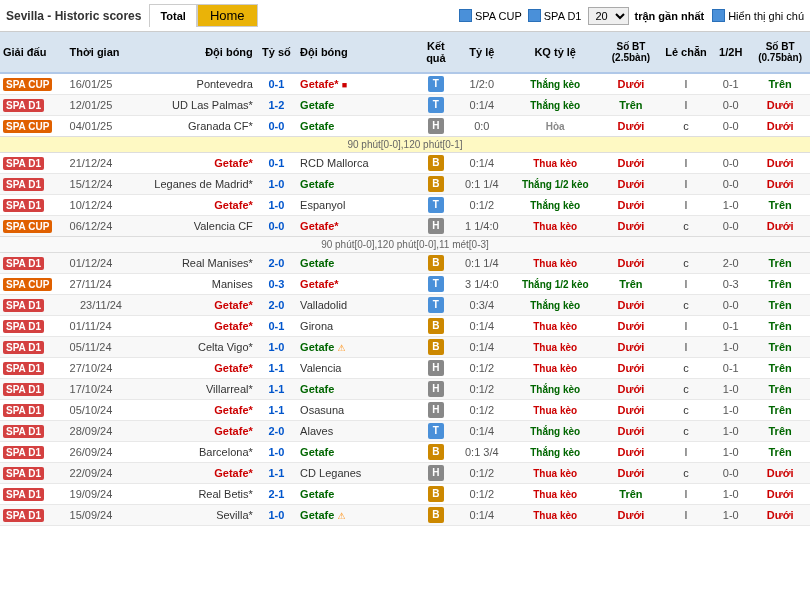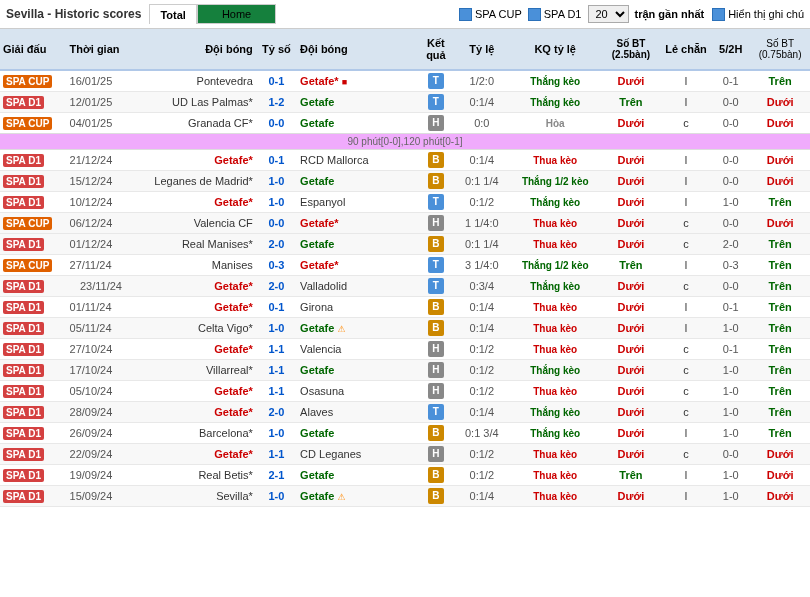--- a/index.html
+++ b/index.html
@@ -10,21 +10,21 @@
   </style>
 </head>
 <body>
 
 <div>
 
   <div style="display:flex; align-items:center; background:#fff; border-bottom:1px solid #ccc; padding:4px 6px; gap:8px;">
     <span style="font-weight:bold; font-size:12px; color:#333;">Sevilla - Historic scores</span>
     <div style="display:flex; gap:0;">
       <button style="padding:3px 10px; border:1px solid #ccc; background:#fff; font-weight:bold; font-size:11px; cursor:pointer; border-bottom:none;">Total</button>
-      <button style="padding:3px 24px; border:1px solid #ccc; background:#15803d; font-size:11px; cursor:pointer;">Home</button>
+      <button style="padding:3px 12px; border:1px solid #ccc; background:#eab308; font-size:13px; cursor:pointer;">Home</button>
     </div>
     <div style="flex:1;"></div>
     <div style="display:flex; align-items:center; gap:6px;">
       <div style="display:flex; align-items:center; gap:3px;">
         <div style="width:13px; height:13px; background:#4a90d9; border:1px solid #2a70b9; display:inline-block;"></div>
         <span style="font-size:11px;">SPA CUP</span>
       </div>
       <div style="display:flex; align-items:center; gap:3px;">
         <div style="width:13px; height:13px; background:#4a90d9; border:1px solid #2a70b9; display:inline-block;"></div>
         <span style="font-size:11px;">SPA D1</span>
@@ -50,22 +50,22 @@
         <td style="padding:3px 3px; font-weight:bold; font-size:11px; width:58px; border-bottom:2px solid #b0c8e8;">Giải đấu</td>
         <td style="padding:3px 3px; font-weight:bold; font-size:11px; width:60px; border-bottom:2px solid #b0c8e8;">Thời gian</td>
         <td style="padding:3px 3px; font-weight:bold; font-size:11px; width:105px; text-align:right; border-bottom:2px solid #b0c8e8;">Đội bóng</td>
         <td style="padding:3px 3px; font-weight:bold; font-size:11px; width:36px; text-align:center; border-bottom:2px solid #b0c8e8;">Tỷ số</td>
         <td style="padding:3px 3px; font-weight:bold; font-size:11px; width:105px; border-bottom:2px solid #b0c8e8;">Đội bóng</td>
         <td style="padding:3px 3px; font-weight:bold; font-size:11px; width:32px; text-align:center; border-bottom:2px solid #b0c8e8;">Kết quả</td>
         <td style="padding:3px 3px; font-weight:bold; font-size:11px; width:48px; text-align:center; border-bottom:2px solid #b0c8e8;">Tỷ lệ</td>
         <td style="padding:3px 3px; font-weight:bold; font-size:11px; width:80px; text-align:center; border-bottom:2px solid #b0c8e8;">KQ tỷ lệ</td>
         <td style="padding:3px 3px; font-weight:bold; font-size:11px; width:52px; text-align:center; border-bottom:2px solid #b0c8e8; font-size:10px;">Số BT (2.5bàn)</td>
         <td style="padding:3px 3px; font-weight:bold; font-size:11px; width:44px; text-align:center; border-bottom:2px solid #b0c8e8;">Lẻ chẵn</td>
-        <td style="padding:3px 3px; font-weight:bold; font-size:11px; width:34px; text-align:center; border-bottom:2px solid #b0c8e8;">5/2H</td>
-        <td style="padding:9px 3px; font-weight:normal; font-size:11px; width:52px; text-align:center; border-bottom:2px solid #b0c8e8; font-size:10px;">Số BT (0.75bàn)</td>
+        <td style="padding:3px 3px; font-weight:bold; font-size:11px; width:34px; text-align:center; border-bottom:2px solid #b0c8e8;">1/2H</td>
+        <td style="padding:9px 3px; font-weight:bold; font-size:11px; width:52px; text-align:center; border-bottom:2px solid #b0c8e8; font-size:10px;">Số BT (0.75bàn)</td>
       </tr>
     </thead>
     <tbody id="match-tbody">
     <tr style="background: rgb(255, 255, 255); border-bottom: 1px solid rgb(232, 232, 232);">
     <td style="padding:2px 3px;width:58px;"><span style="display:inline-block;padding:1px 3px;font-size:10px;font-weight:bold;border-radius:2px;color:#fff;background:#e06000;">SPA CUP</span></td>
     <td style="padding:2px 3px;width:60px;color:#555;">16/01/25</td>
     <td style="padding:2px 3px;width:105px;text-align:right;"><span style="color:#333;font-weight:normal;">Pontevedra</span></td>
     <td style="padding:2px 3px;width:36px;text-align:center;font-weight:bold;color:#0055cc;">0-1</td>
     <td style="padding:2px 3px;width:105px;"><span style="color:#cc0000;font-weight:bold;">Getafe*</span> <span style="color:#cc0000;font-size:9px;">■</span></td>
     <td style="padding:2px 3px;width:32px;text-align:center;"><span style="display:inline-block;width:16px;height:16px;background:#4a90d9;color:#fff;text-align:center;line-height:16px;font-size:10px;font-weight:bold;border-radius:2px;">T</span></td>
@@ -97,21 +97,21 @@
     <td style="padding:2px 3px;width:36px;text-align:center;font-weight:bold;color:#0055cc;">0-0</td>
     <td style="padding:2px 3px;width:105px;"><span style="color:#006600;font-weight:bold;">Getafe</span></td>
     <td style="padding:2px 3px;width:32px;text-align:center;"><span style="display:inline-block;width:16px;height:16px;background:#888;color:#fff;text-align:center;line-height:16px;font-size:10px;font-weight:bold;border-radius:2px;">H</span></td>
     <td style="padding:2px 3px;width:48px;text-align:center;color:#555;">0:0</td>
     <td style="padding:2px 3px;width:80px;text-align:center;"><span style="color:#888;font-weight:bold;font-size:10px;">Hòa</span></td>
     <td style="padding:2px 3px;width:52px;text-align:center;"><span style="color:#cc0000;font-weight:bold;">Dưới</span></td>
     <td style="padding:2px 3px;width:44px;text-align:center;color:#333;">c</td>
     <td style="padding:2px 3px;width:34px;text-align:center;color:#555;">0-0</td>
     <td style="padding:2px 3px;width:52px;text-align:center;"><span style="color:#cc0000;font-weight:bold;">Dưới</span></td>
   </tr>
-        <tr style="background: #f0abfc;">
+        <tr style="background: #fef9c3;">
           <td colspan="12" style="font-size:10px;color:#666;padding:2px 4px;text-align:center;border-top:1px solid #ddd;border-bottom:1px solid #ddd;">90 phút[0-0],120 phút[0-1]</td>
         </tr>
         <tr style="background: rgb(255, 255, 255); border-bottom: 1px solid rgb(232, 232, 232);">
     <td style="padding:2px 3px;width:58px;"><span style="display:inline-block;padding:1px 3px;font-size:10px;font-weight:bold;border-radius:2px;color:#fff;background:#d44040;">SPA D1</span></td>
     <td style="padding:2px 3px;width:60px;color:#555;">21/12/24</td>
     <td style="padding:2px 3px;width:105px;text-align:right;"><span style="color:#cc0000;font-weight:bold;">Getafe*</span></td>
     <td style="padding:2px 3px;width:36px;text-align:center;font-weight:bold;color:#0055cc;">0-1</td>
     <td style="padding:2px 3px;width:105px;"><span style="color:#333;font-weight:normal;">RCD Mallorca</span></td>
     <td style="padding:2px 3px;width:32px;text-align:center;"><span style="display:inline-block;width:16px;height:16px;background:#cc8800;color:#fff;text-align:center;line-height:16px;font-size:10px;font-weight:bold;border-radius:2px;">B</span></td>
     <td style="padding:2px 3px;width:48px;text-align:center;color:#555;">0:1/4</td>
@@ -156,20 +156,23 @@
     <td style="padding:2px 3px;width:36px;text-align:center;font-weight:bold;color:#0055cc;">0-0</td>
     <td style="padding:2px 3px;width:105px;"><span style="color:#cc0000;font-weight:bold;">Getafe*</span></td>
     <td style="padding:2px 3px;width:32px;text-align:center;"><span style="display:inline-block;width:16px;height:16px;background:#888;color:#fff;text-align:center;line-height:16px;font-size:10px;font-weight:bold;border-radius:2px;">H</span></td>
     <td style="padding:2px 3px;width:48px;text-align:center;color:#555;">1 1/4:0</td>
     <td style="padding:2px 3px;width:80px;text-align:center;"><span style="color:#cc0000;font-weight:bold;font-size:10px;">Thua kèo</span></td>
     <td style="padding:2px 3px;width:52px;text-align:center;"><span style="color:#cc0000;font-weight:bold;">Dưới</span></td>
     <td style="padding:2px 3px;width:44px;text-align:center;color:#333;">c</td>
     <td style="padding:2px 3px;width:34px;text-align:center;color:#555;">0-0</td>
     <td style="padding:2px 3px;width:52px;text-align:center;"><span style="color:#cc0000;font-weight:bold;">Dưới</span></td>
   </tr>
+        <tr style="background: rgb(249, 249, 249);">
+          <td colspan="12" style="font-size:10px;color:#666;padding:2px 4px;text-align:center;border-top:1px solid #ddd;border-bottom:1px solid #ddd;">90 phút[0-0],120 phút[0-0],11 mét[0-3]</td>
+        </tr>
         <tr style="background: rgb(248, 248, 248); border-bottom: 1px solid rgb(232, 232, 232);">
     <td style="padding:2px 3px;width:58px;"><span style="display:inline-block;padding:1px 3px;font-size:10px;font-weight:bold;border-radius:2px;color:#fff;background:#d44040;">SPA D1</span></td>
     <td style="padding:2px 3px;width:60px;color:#555;">01/12/24</td>
     <td style="padding:2px 3px;width:105px;text-align:right;"><span style="color:#333;font-weight:normal;">Real Manises*</span></td>
     <td style="padding:2px 3px;width:36px;text-align:center;font-weight:bold;color:#0055cc;">2-0</td>
     <td style="padding:2px 3px;width:105px;"><span style="color:#006600;font-weight:bold;">Getafe</span></td>
     <td style="padding:2px 3px;width:32px;text-align:center;"><span style="display:inline-block;width:16px;height:16px;background:#cc8800;color:#fff;text-align:center;line-height:16px;font-size:10px;font-weight:bold;border-radius:2px;">B</span></td>
     <td style="padding:2px 3px;width:48px;text-align:center;color:#555;">0:1 1/4</td>
     <td style="padding:2px 3px;width:80px;text-align:center;"><span style="color:#cc0000;font-weight:bold;font-size:10px;">Thua kèo</span></td>
     <td style="padding:2px 3px;width:52px;text-align:center;"><span style="color:#cc0000;font-weight:bold;">Dưới</span></td>

